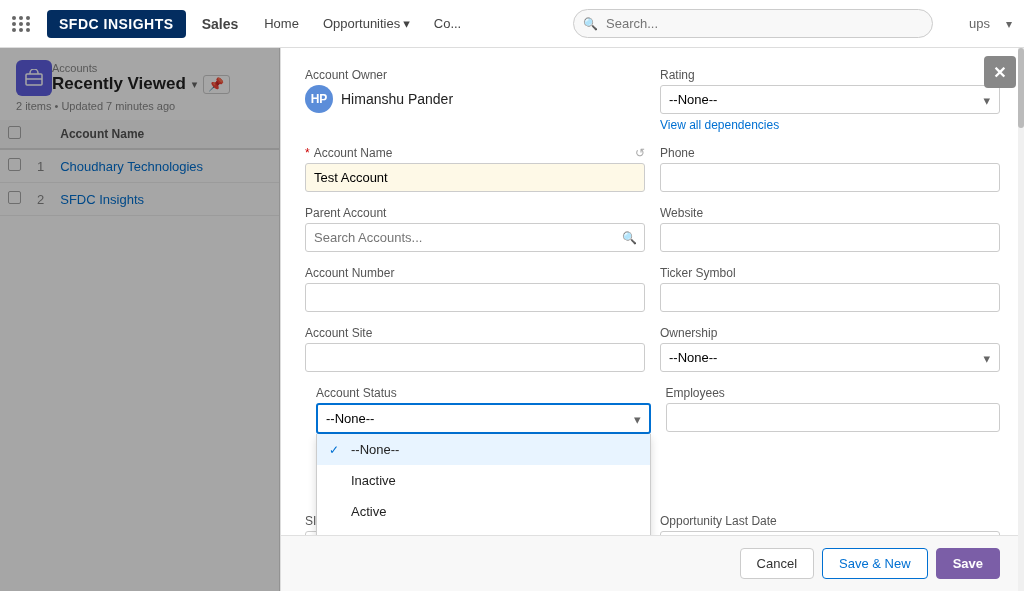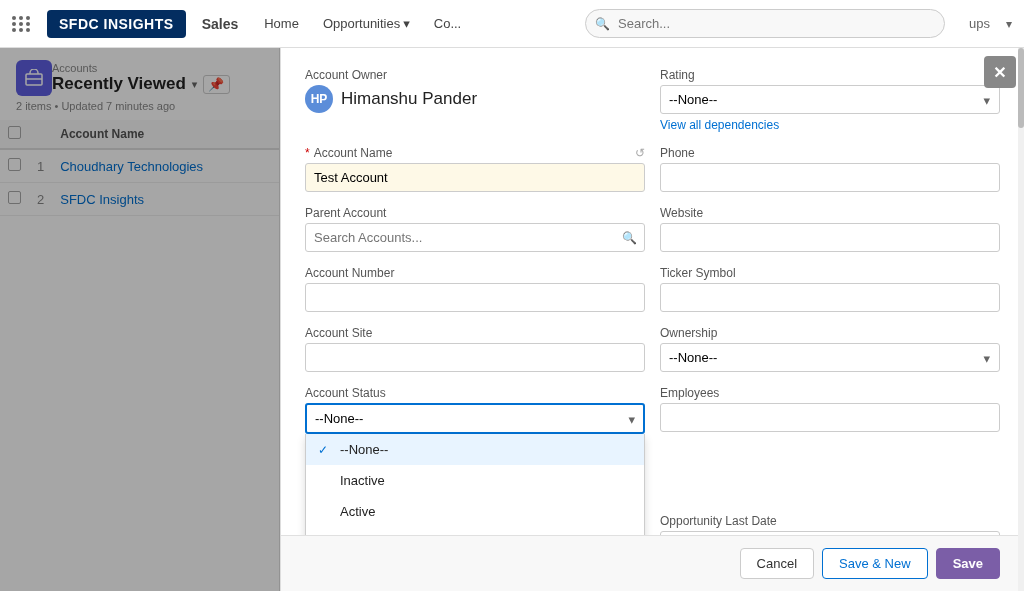--- a/index.html
+++ b/index.html
@@ -106,21 +106,21 @@
       color: #888; font-size: 12px;
     }
 
     
     .owner-row { display: flex; align-items: center; margin-bottom: 16px; }
     .owner-avatar {
       width: 28px; height: 28px; border-radius: 50%; background: #5b8dd9;
       display: flex; align-items: center; justify-content: center; color: #fff;
       font-size: 12px; font-weight: 600; margin-right: 8px; flex-shrink: 0;
     }
-    .owner-name { font-size: 17px; color: #222; font-weight: 500; }
+    .owner-name { font-size: 14px; color: #222; font-weight: 500; }
 
     .view-deps { font-size: 12px; color: #0070d2; cursor: pointer; text-decoration: none; margin-top: 4px; display: block; }
 
     
     .dropdown-open-border { border: 2px solid #0070d2 !important; }
     .dropdown-list {
       position: absolute; left: 0; top: 100%; width: 100%;
       background: #fff; border: 1px solid #ccc; border-top: none;
       box-shadow: 0 4px 8px rgba(0,0,0,0.15); z-index: 100; border-radius: 0 0 4px 4px;
     }
@@ -176,21 +176,21 @@
     <span class="nav-link nav-link-with-arrow">
       <span>Opportunities</span>
       <span>▾</span>
     </span>
     <span class="nav-link">Co...</span>
   </div>
   <div class="search-bar">
     <span class="search-icon-nav">🔍</span>
     <input type="text" placeholder="Search..." style="">
   </div>
-  <span style="margin-left:8px; color:#666; font-size:13px; cursor:pointer;">ups</span>
+  <span style="margin-left:20px; color:#666; font-size:13px; cursor:pointer;">ups</span>
   <span style="color:#666; font-size:12px; cursor:pointer;">▾</span>
 </div>
 
 <div class="main-area">
 
   <div class="sidebar">
     <div style="padding:12px 16px 0; display:flex; align-items:center; gap:0;">
       <div class="sidebar-icon-box">
         <svg width="18" height="18" viewBox="0 0 18 18" fill="none">
           <rect x="1" y="5" width="16" height="11" rx="1" stroke="white" stroke-width="1.5" fill="none"></rect>
@@ -309,21 +309,21 @@
           <div class="form-label">Ownership</div>
           <div class="select-wrapper">
             <select class="form-select">
               <option>--None--</option>
             </select>
           </div>
         </div>
       </div>
 
       <div class="form-row" style="align-items:flex-start;">
-        <div class="form-col" style="position:relative;">
+        <div class="form-col" style="position:relative;margin-left:11px;">
           <div class="form-label">Account Status</div>
           <div class="select-wrapper">
             <select class="form-select dropdown-open-border">
               <option>--None--</option>
             </select>
           </div>
 
           <div class="dropdown-list" id="status-dropdown">
               <div class="dropdown-item selected">
                 <span class="check-mark">✓</span>

